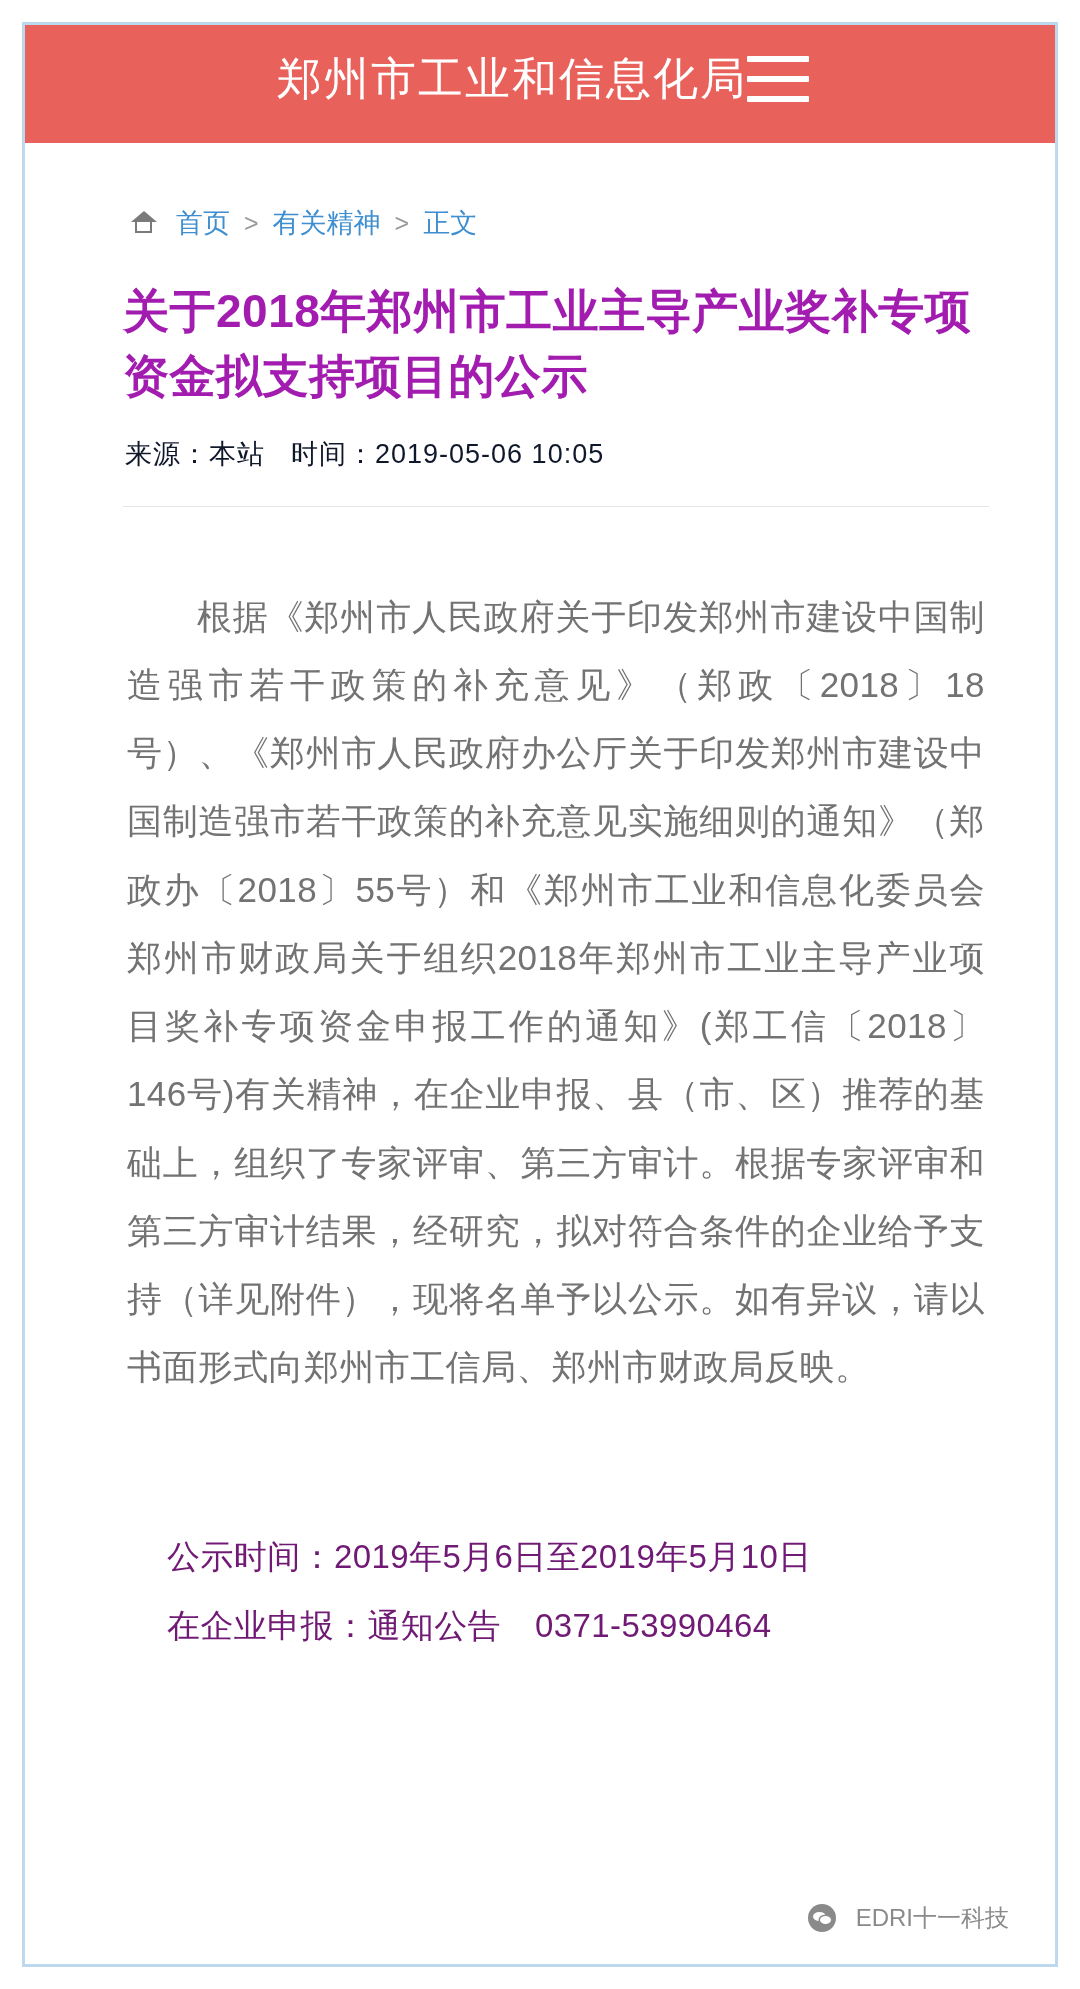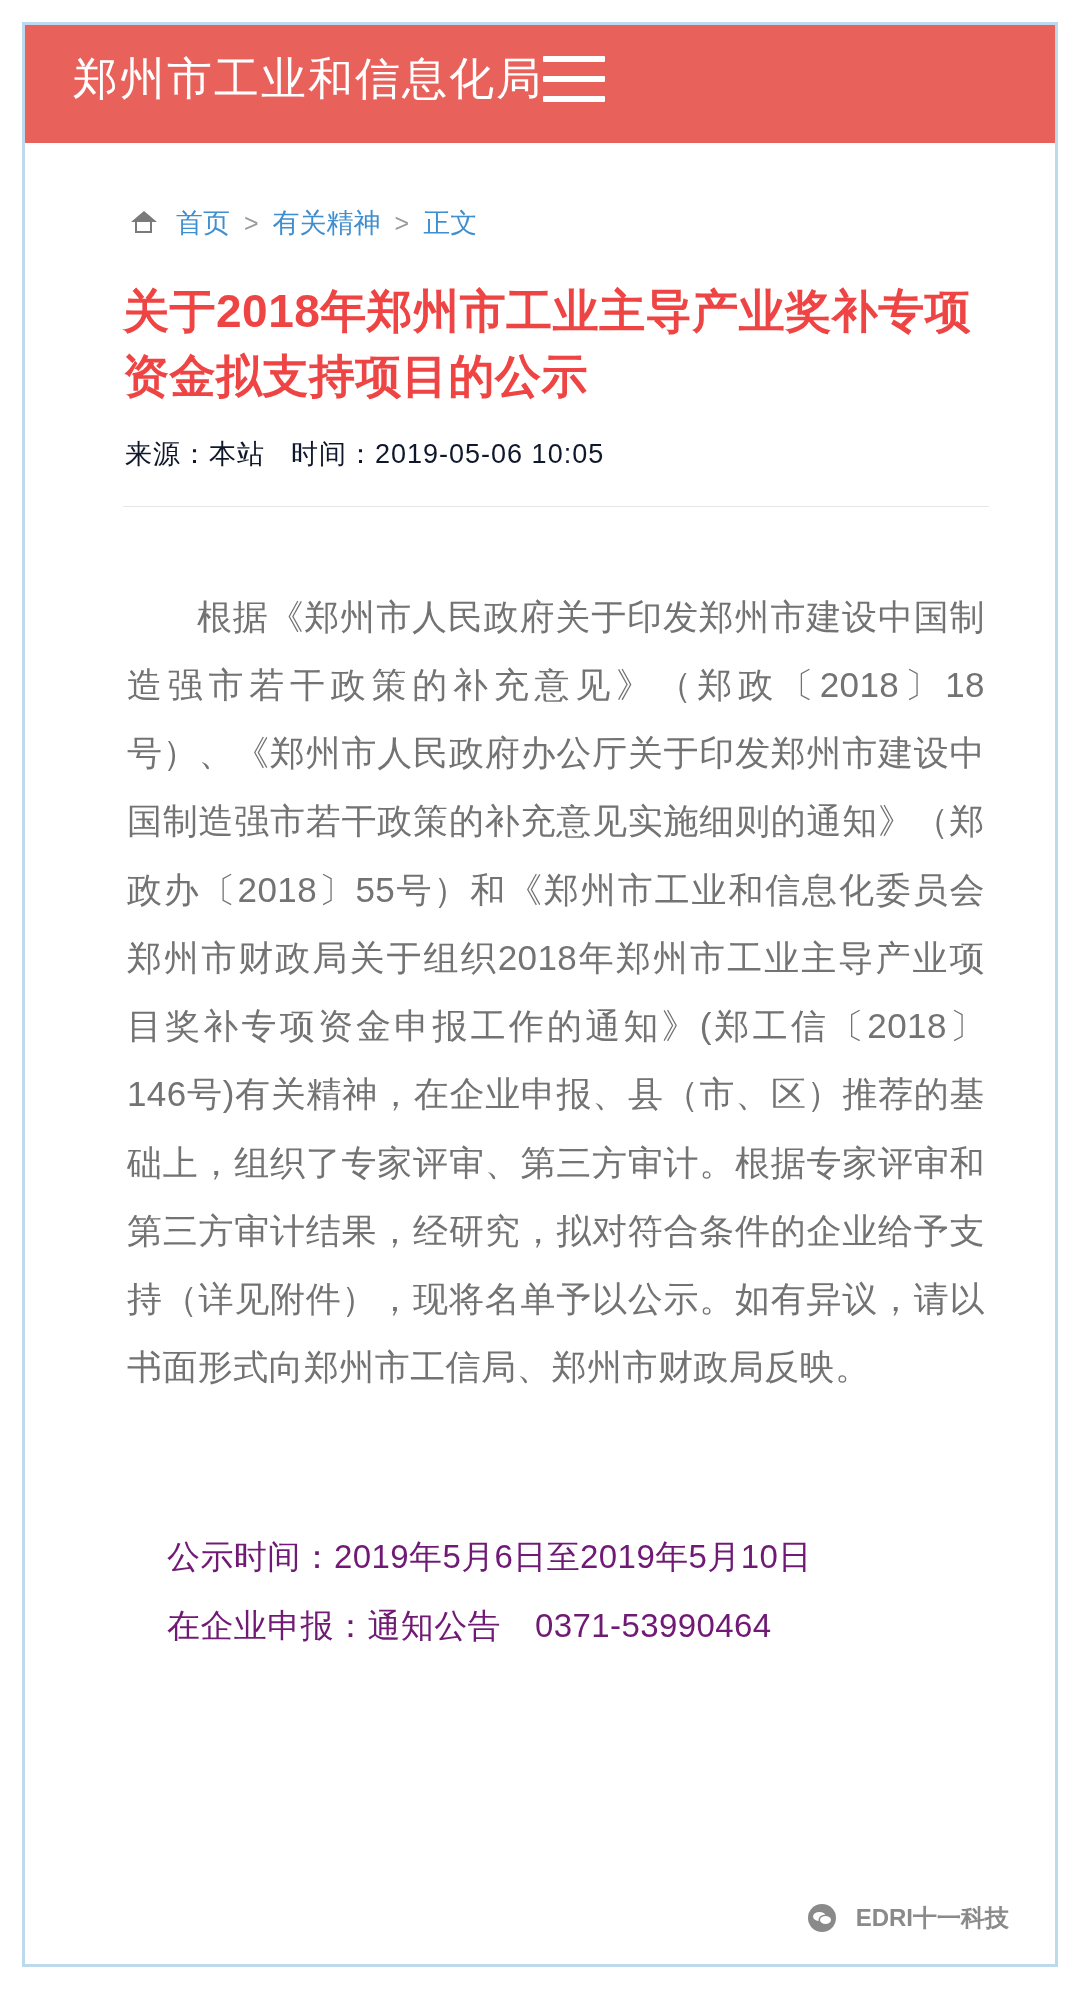--- a/index.html
+++ b/index.html
@@ -27,21 +27,21 @@
     background: #ffffff;
   }
 
   
   .site-header {
     position: relative;
     height: 118px;
     background: #e9615b;
     display: flex;
     align-items: center;
-    justify-content: flex-start;
+    justify-content: center;
     padding: 0 42px 11px 48px;
     box-sizing: border-box;
   }
   .site-title {
     color: #ffffff;
     font-size: 45px;
     letter-spacing: 2px;
     font-weight: 500;
     white-space: nowrap;
   }
@@ -110,21 +110,21 @@
     color: #9a9a9a;
     font-size: 25px;
   }
 
   
   .doc-title {
     margin: 38px 0 0 0;
     padding: 0 14px;
     font-size: 46px;
     line-height: 1.42;
-    color: #ef4444;
+    color: #a21caf;
     font-weight: 600;
     letter-spacing: 0.5px;
   }
 
   .doc-meta {
     margin-top: 26px;
     padding-left: 16px;
     color: #0f172a;
     font-size: 27px;
     letter-spacing: 1px;
@@ -163,21 +163,20 @@
   
   .watermark {
     position: absolute;
     right: 46px;
     bottom: 30px;
     display: flex;
     align-items: center;
     gap: 20px;
     color: #8a8a8a;
     font-size: 24px;
-    font-weight: bold;
   }
   .wechat-badge {
     width: 28px;
     height: 28px;
     border-radius: 50%;
     background: #8a8a8a;
     position: relative;
     flex: none;
   }
   .wechat-badge::before {

